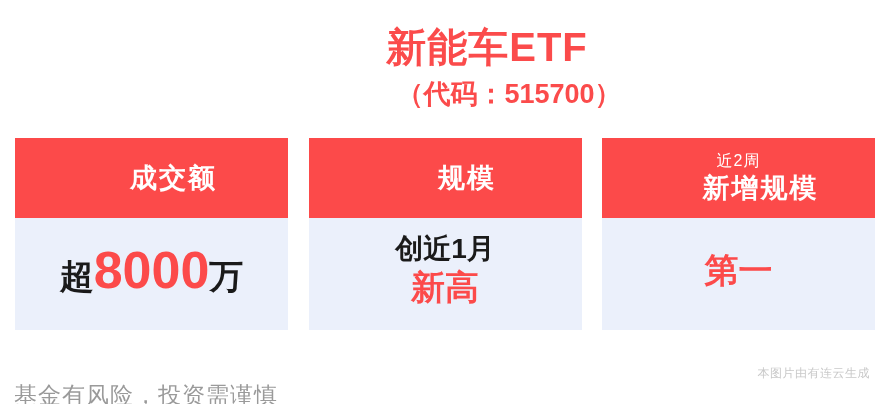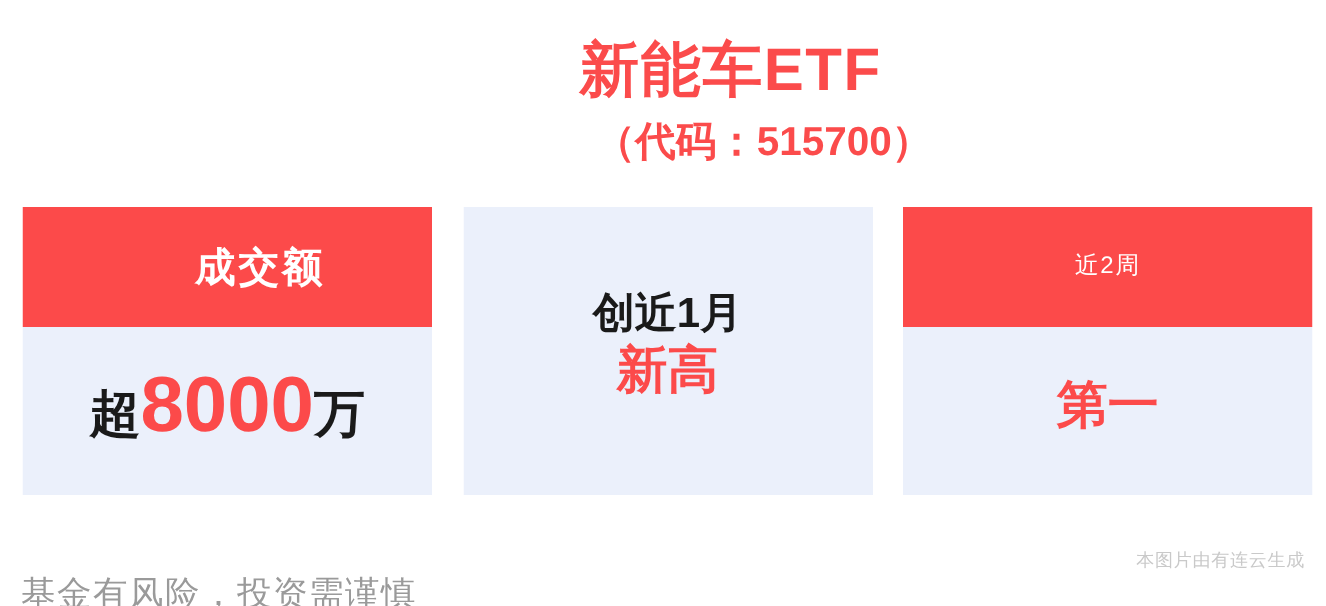--- a/index.html
+++ b/index.html
@@ -144,32 +144,36 @@
       </div>
       <div class="card-body">
         <div class="body-line">
           <span class="seg-dark sz-lg">超</span>
           <span class="seg-red sz-xl">8000</span>
           <span class="seg-dark sz-lg">万</span>
         </div>
       </div>
     </div>
     <div class="card">
+      <div class="card-header">
+        <div class="hdr-main">规模</div>
+      </div>
       <div class="card-body">
         <div class="body-line">
           <span class="seg-dark sz-md">创近1月</span>
         </div>
         <div class="body-line">
           <span class="seg-red sz-lg">新高</span>
         </div>
       </div>
     </div>
     <div class="card">
       <div class="card-header">
         <div class="hdr-small">近2周</div>
+        <div class="hdr-main">新增规模</div>
       </div>
       <div class="card-body">
         <div class="body-line">
           <span class="seg-red sz-lg">第一</span>
         </div>
       </div>
     </div>
   </div>
 
 <div class="footer-note">基金有风险，投资需谨慎</div>

